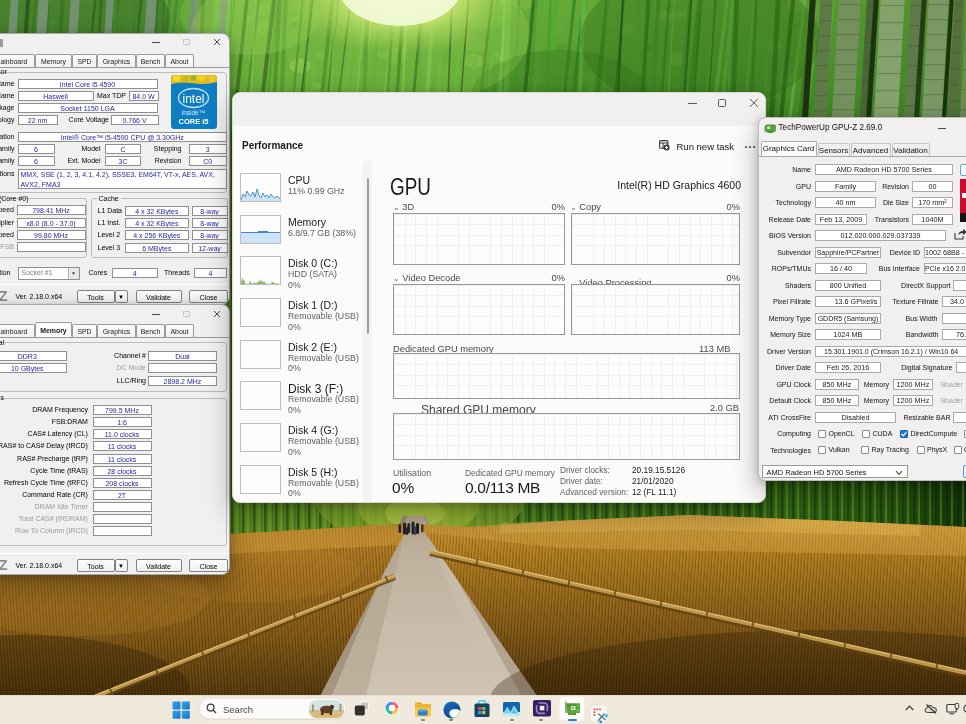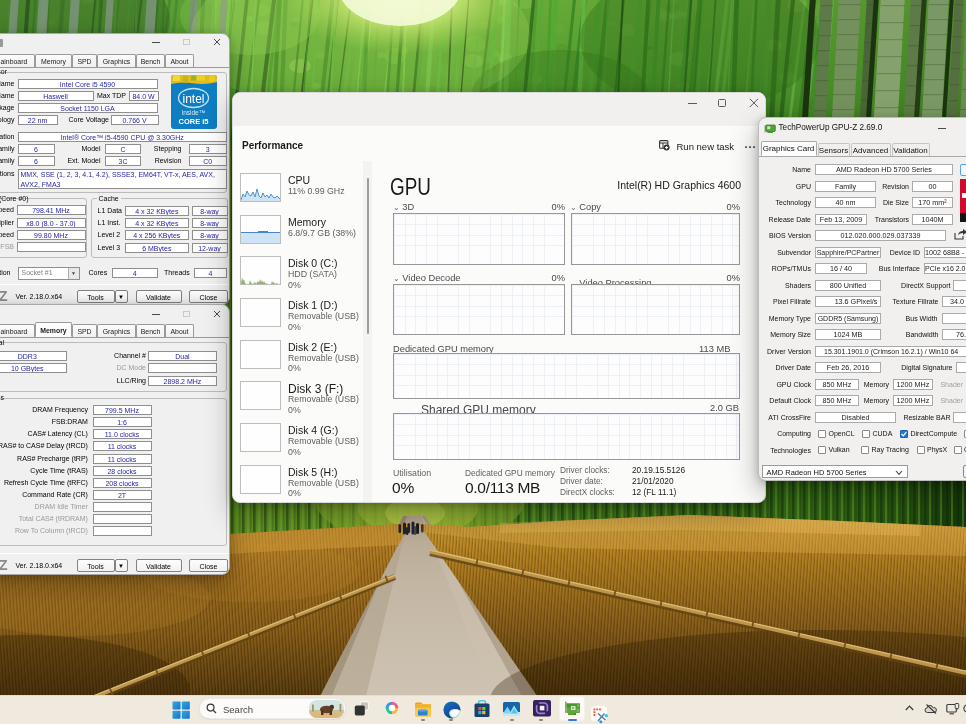--- a/index.html
+++ b/index.html
@@ -718,21 +718,21 @@
 <div class="abs" style="left:466px;top:310px;width:40px;text-align:right;font-size:9.3px;color:#494949;">2.0 GB</div>
 <div class="abs" style="left:159.5px;top:320px;width:347px;height:47px;background:#fdfdfd;border:1px solid #979797;background-image:repeating-linear-gradient(to right,#edf0f4 0,#edf0f4 0.8px,transparent 0.8px,transparent 10.7px),repeating-linear-gradient(to bottom,#edf0f4 0,#edf0f4 0.8px,transparent 0.8px,transparent 10.4px);"></div>
 <div class="abs" style="left:160px;top:374.5px;font-size:8.8px;color:#606060;text-align:right;">Utilisation</div>
 <div class="abs" style="left:159px;top:385.5px;font-size:15.5px;color:#191919;">0%</div>
 <div class="abs" style="left:232px;top:374.5px;font-size:8.3px;color:#606060;">Dedicated GPU memory</div>
 <div class="abs" style="left:232px;top:385.5px;font-size:15.5px;color:#191919;letter-spacing:-0.3px;">0.0/113 MB</div>
 <div class="abs" style="left:327px;top:371.5px;font-size:8.3px;color:#606060;">Driver clocks:</div>
 <div class="abs" style="left:399px;top:371.5px;font-size:8.3px;color:#191919;">20.19.15.5126</div>
 <div class="abs" style="left:327px;top:382.5px;font-size:8.3px;color:#606060;">Driver date:</div>
 <div class="abs" style="left:399px;top:382.5px;font-size:8.3px;color:#191919;">21/01/2020</div>
-<div class="abs" style="left:327px;top:393.5px;font-size:8.3px;color:#606060;">DirectX clocks:</div>
+<div class="abs" style="left:327px;top:393.5px;font-size:8.3px;color:#606060;">Advanced version:</div>
 <div class="abs" style="left:399px;top:393.5px;font-size:8.3px;color:#191919;">12 (FL 11.1)</div>
 </div>
 <div class="win" style="left:757.5px;top:116.5px;width:250px;height:364.5px;background:#f1f0ef;border:1px solid #bdbdbd;border-radius:8px 0 0 8px;">
 <svg class="abs" style="left:5.0px;top:6.0px" width="12" height="10" viewBox="0 0 12 10">
 <rect x="0.5" y="1.5" width="1.2" height="7" fill="#9a9a9a"></rect>
 <rect x="1.8" y="1" width="9.5" height="6.5" rx="0.8" fill="#57a33b" stroke="#2f6e1d" stroke-width="0.7"></rect>
 <rect x="3.2" y="2.3" width="3" height="2.8" fill="#cfe8c0"></rect>
 <rect x="3.5" y="7.5" width="5.5" height="1.4" fill="#3f8f2a"></rect>
 </svg>
 <div class="abs" style="left:20.0px;top:5.5px;font-size:8.2px;color:#111;">TechPowerUp GPU-Z 2.69.0</div>

